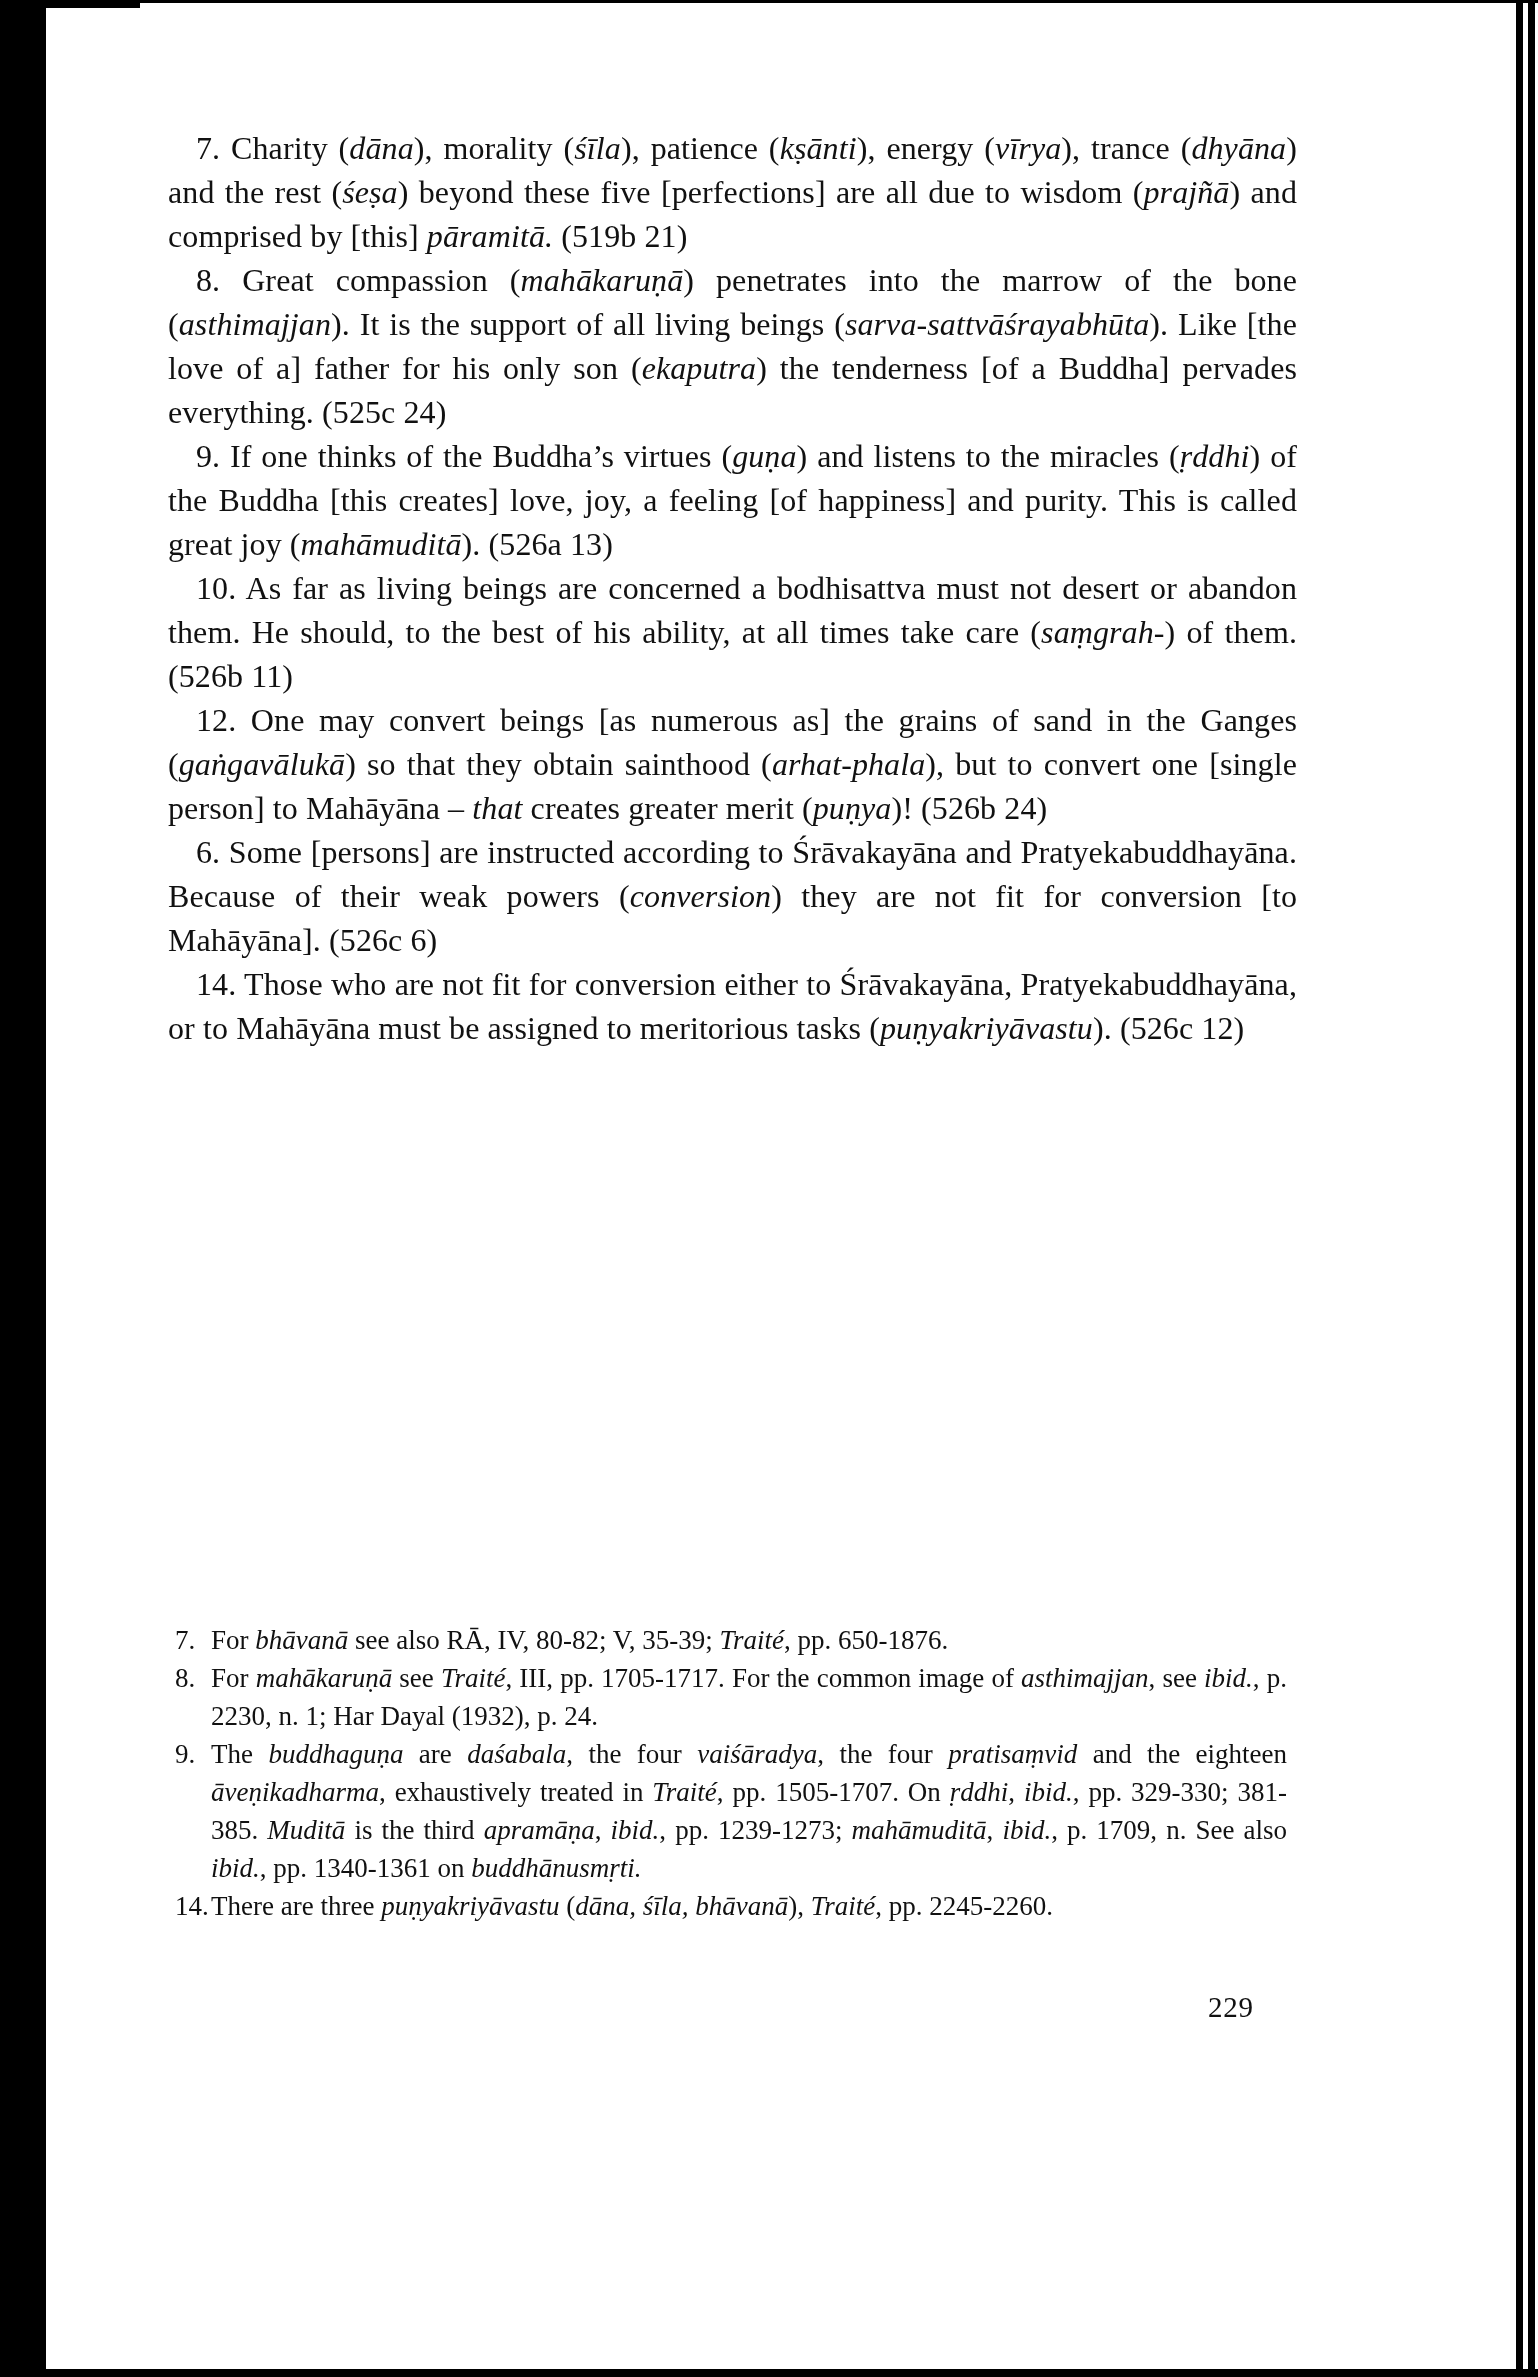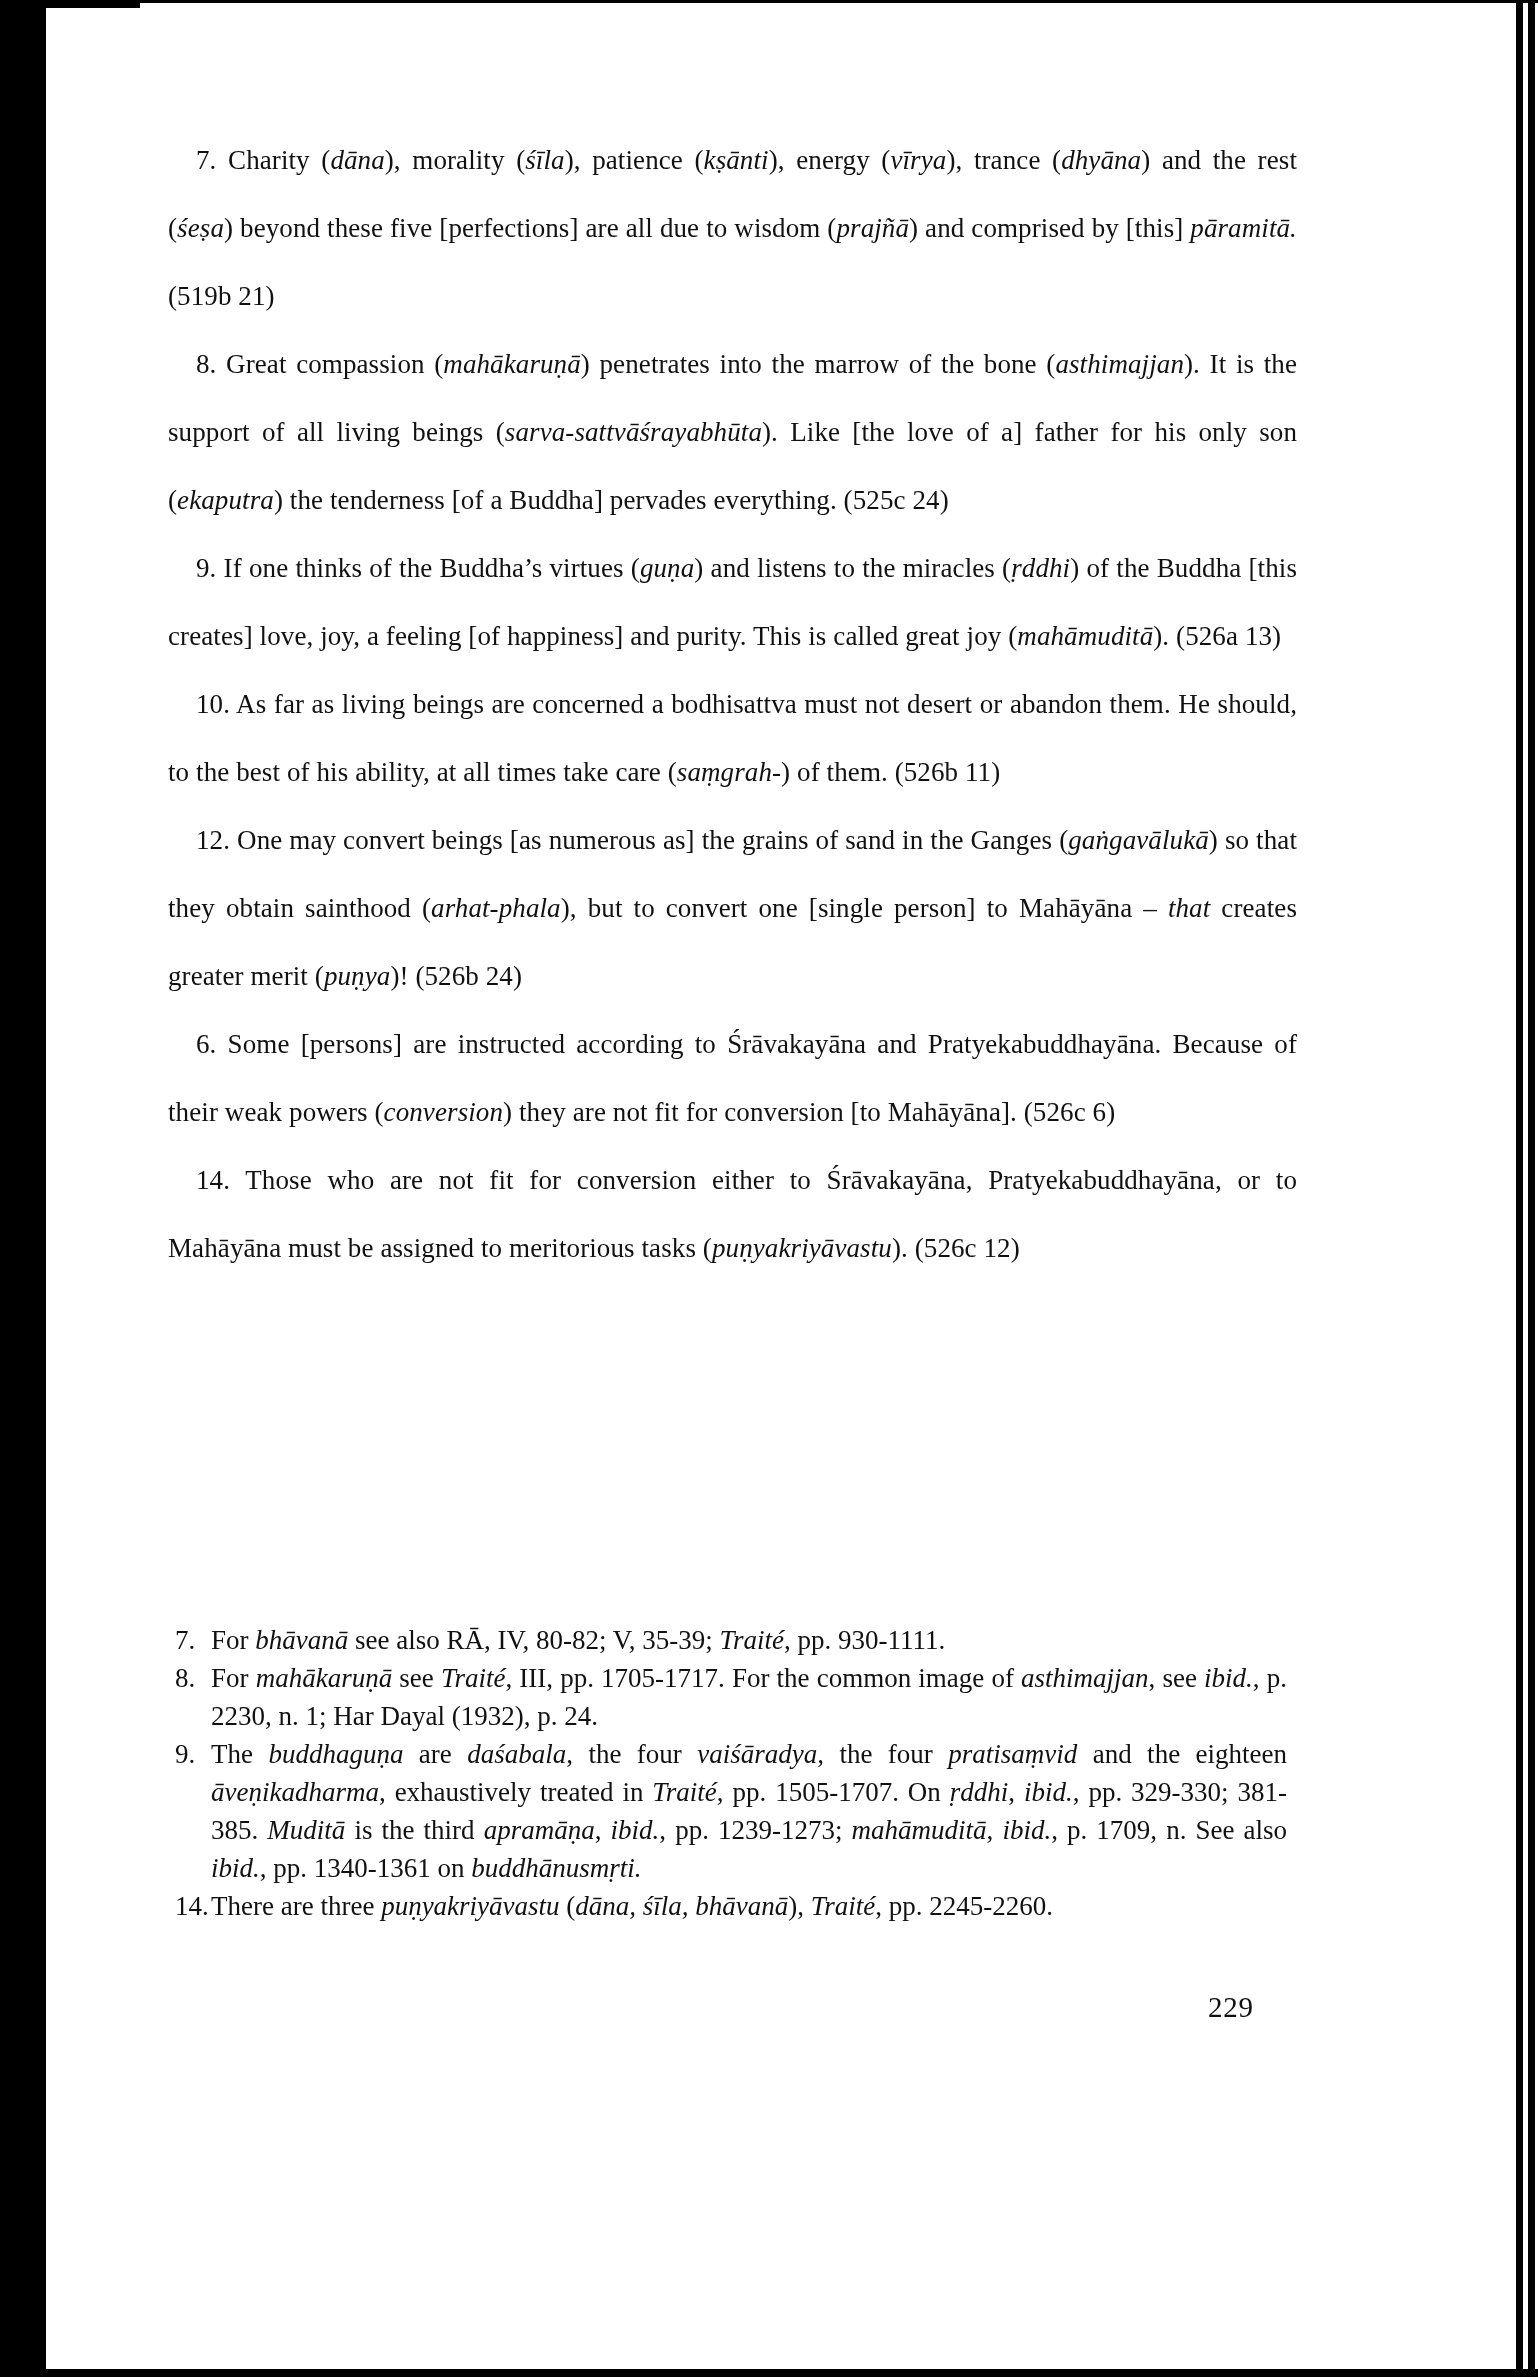--- a/index.html
+++ b/index.html
@@ -53,22 +53,22 @@
       background: #000;
     }
 
     .page {
       position: absolute;
       left: 168px;
       top: 126px;
       width: 1129px;
     }
     .body-text {
-      font-size: 27px;
-      line-height: 68px;
+      font-size: 32px;
+      line-height: 44px;
       text-align: justify;
       letter-spacing: 0.1px;
     }
     .para {
       margin: 0;
       text-indent: 28px;
     }
     .para .num {
       display: inline;
     }
@@ -136,21 +136,21 @@
     <span class="num">6.</span><span class="segs"><span> Some [persons] are instructed according to Śrāvakayāna and Pratyekabuddhayāna. Because of their weak powers (</span><em>conversion</em><span>) they are not fit for conversion [to Mahāyāna]. (526c 6)</span></span>
   </p>
   <p class="para">
     <span class="num">14.</span><span class="segs"><span> Those who are not fit for conversion either to Śrāvakayāna, Pratyekabuddhayāna, or to Mahāyāna must be assigned to meritorious tasks (</span><em>puṇyakriyāvastu</em><span>). (526c 12)</span></span>
   </p>
 </main>
 
 <section class="footnotes">
   <div class="fn">
     <span class="fn-num">7.</span>
-    <span class="fn-text"><span>For </span><em>bhāvanā</em><span> see also RĀ, IV, 80-82; V, 35-39; </span><em>Traité</em><span>, pp. 930-1111.</span></span>
+    <span class="fn-text"><span>For </span><em>bhāvanā</em><span> see also RĀ, IV, 80-82; V, 35-39; </span><em>Traité</em><span>, pp. 650-1876.</span></span>
   </div>
   <div class="fn">
     <span class="fn-num">8.</span>
     <span class="fn-text"><span>For </span><em>mahākaruṇā</em><span> see </span><em>Traité</em><span>, III, pp. 1705-1717. For the common image of </span><em>asthimajjan</em><span>, see </span><em>ibid.</em><span>, p. 2230, n. 1; Har Dayal (1932), p. 24.</span></span>
   </div>
   <div class="fn">
     <span class="fn-num">9.</span>
     <span class="fn-text"><span>The </span><em>buddhaguṇa</em><span> are </span><em>daśabala</em><span>, the four </span><em>vaiśāradya</em><span>, the four </span><em>pratisaṃvid</em><span> and the eighteen </span><em>āveṇikadharma</em><span>, exhaustively treated in </span><em>Traité</em><span>, pp. 1505-1707. On </span><em>ṛddhi</em><span>, </span><em>ibid.</em><span>, pp. 329-330; 381-385. </span><em>Muditā</em><span> is the third </span><em>apramāṇa</em><span>, </span><em>ibid.</em><span>, pp. 1239-1273; </span><em>mahāmuditā</em><span>, </span><em>ibid.</em><span>, p. 1709, n. See also </span><em>ibid.</em><span>, pp. 1340-1361 on </span><em>buddhānusmṛti.</em></span>
   </div>
   <div class="fn">

